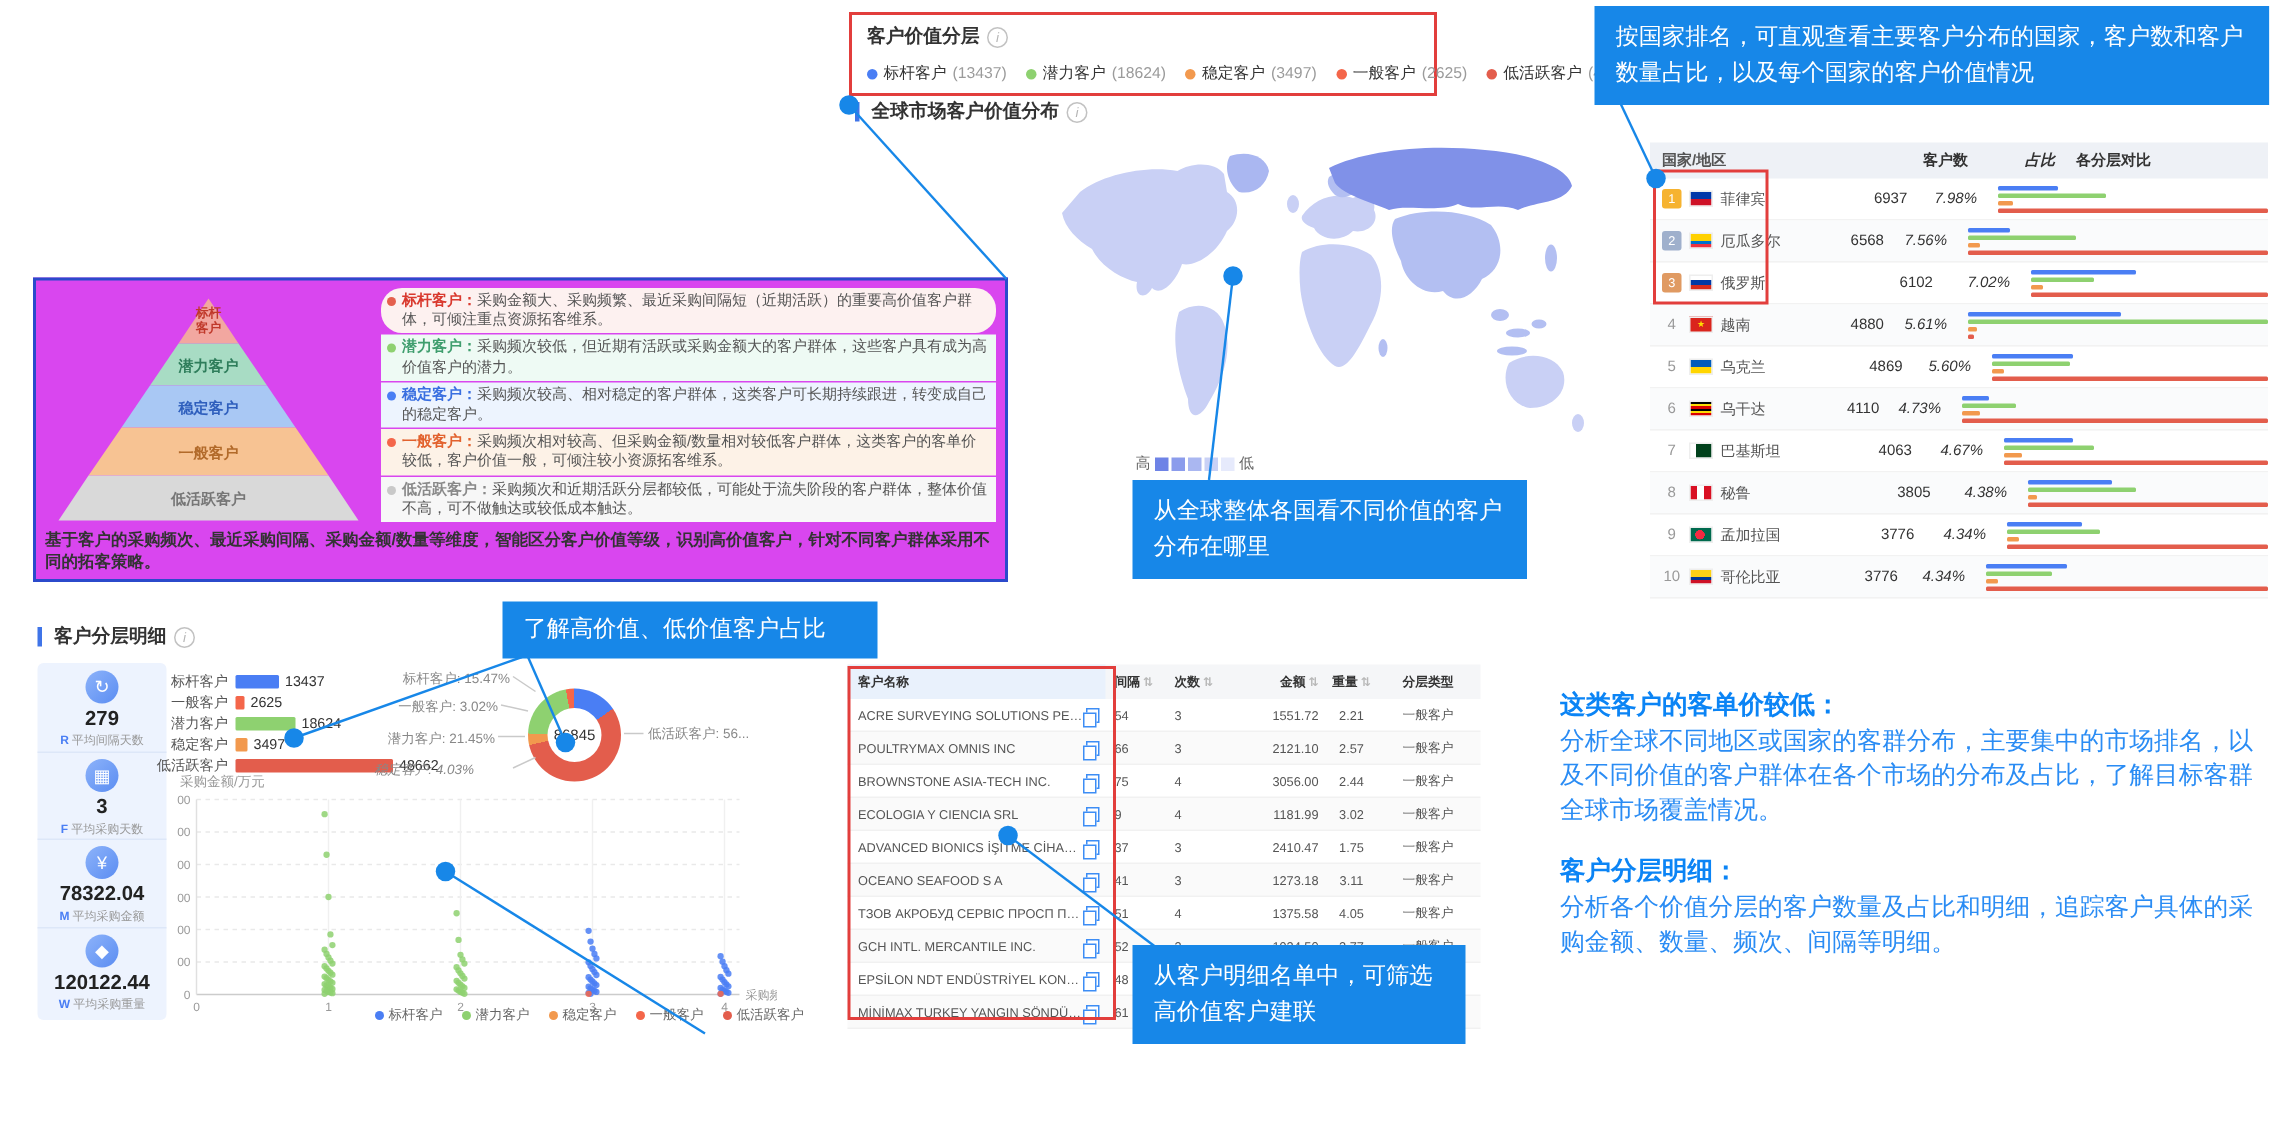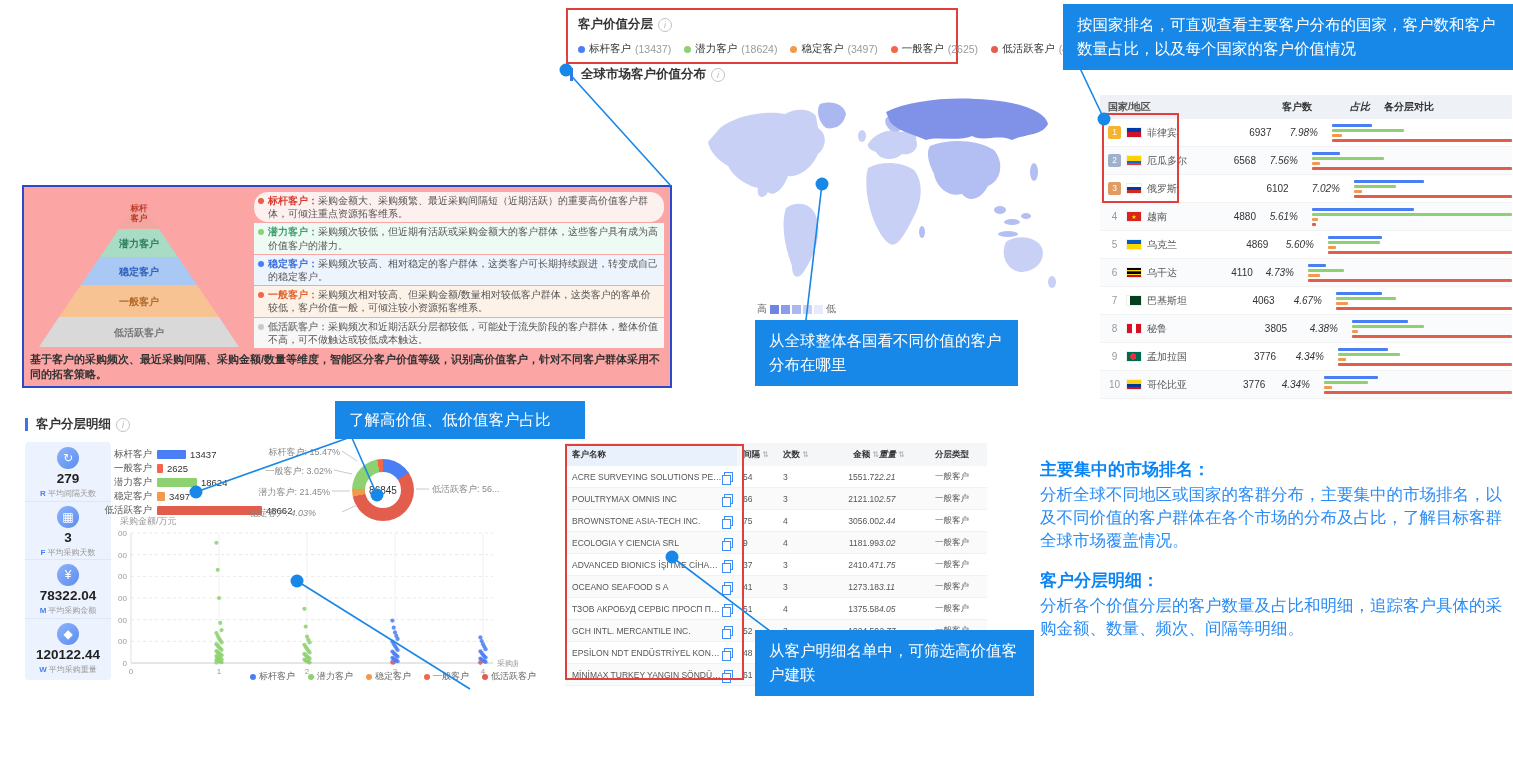--- a/index.html
+++ b/index.html
@@ -34,21 +34,21 @@
     text-align:center;flex:none;}
   .rank-num{width:13px;text-align:center;color:#999;flex:none;}
   .flag{width:16px;height:11px;flex:none;border:1px solid #eee;box-sizing:border-box;
     display:flex;align-items:center;justify-content:center;font-size:6px;color:#ffde00;}
   .mini-bars .mb{height:3px;margin:2px 0;border-radius:1px;}
   
   #map-legend{left:757px;top:302px;display:flex;align-items:center;gap:3px;font-size:10px;color:#666;z-index:10;}
   .ml-sq{width:9px;height:9px;}
   
   #pyramid-box{left:22px;top:185px;width:650px;height:203px;border:2px solid #2b4acb;
-    box-sizing:border-box;background:#fca5a5;z-index:10;padding-left:41px;}
+    box-sizing:border-box;background:#d946ef;z-index:10;padding-left:41px;}
   #pyramid-desc{position:absolute;left:230px;top:5px;width:410px;}
   .pd-row{display:flex;gap:4px;font-size:10px;line-height:1.32;color:#555;padding:2px 4px;margin-bottom:1px;}
   .pd-dot{width:6px;height:6px;border-radius:50%;margin-top:4px;flex:none;}
   .pd-name{font-weight:bold;white-space:nowrap;}
   #pyramid-footer{position:absolute;left:6px;right:6px;bottom:4px;font-size:11px;font-weight:bold;color:#333;}
   
   #detail-title{left:25px;top:416px;z-index:10;}
   #stats-panel{left:25px;top:442px;width:86px;height:238px;background:#edf3fe;border-radius:4px;
     z-index:10;display:flex;flex-direction:column;justify-content:space-around;align-items:center;padding:4px 0;box-sizing:border-box;}
   .stat{text-align:center;width:100%;}
@@ -78,21 +78,21 @@
   #customer-table{left:565px;top:443px;width:422px;z-index:10;font-size:8.5px;color:#555;}
   .ut-header{display:flex;height:23px;align-items:center;background:#f5f6f8;color:#333;font-weight:bold;}
   .ut-header .ut-c1{background:#e9f1fc;height:100%;display:flex;align-items:center;box-sizing:border-box;}
   .ut-row{display:flex;height:21px;align-items:center;border-bottom:1px solid #f1f1f1;}
   .ut-row.alt{background:#fafafa;}
   .ut-c1{width:172px;padding:0 4px 0 7px;display:flex;align-items:center;justify-content:space-between;box-sizing:border-box;}
   .ut-name{white-space:nowrap;overflow:hidden;text-overflow:ellipsis;width:150px;}
   .ut-c2{width:40px;padding-left:6px;box-sizing:border-box;}
   .ut-c3{width:44px;padding-left:6px;box-sizing:border-box;}
   .ut-c4{width:58px;text-align:right;box-sizing:border-box;}
-  .ut-c5{width:44px;text-align:left;box-sizing:border-box;font-style:italic;}
+  .ut-c5{width:44px;text-align:center;box-sizing:border-box;}
   .ut-c6{width:64px;padding-left:12px;box-sizing:border-box;}
   .sort-ic{color:#b8b8b8;font-size:8px;margin-left:2px;}
   .copy-icon{position:relative;width:7px;height:8px;border:1px solid #3d8df5;flex:none;display:inline-block;background:#fff;}
   .copy-icon::before{content:"";position:absolute;left:-3px;top:2px;width:7px;height:8px;border:1px solid #3d8df5;background:#fff;}
   
   #notes{left:1040px;top:458px;width:472px;z-index:10;}
   .note-title{color:#0b84f5;font-weight:bold;font-size:17px;margin-bottom:2px;}
   .note-body{color:#2a8cf4;font-size:16.5px;line-height:1.38;margin-bottom:18px;}
   
   #connectors{position:absolute;left:0;top:0;width:1513px;height:758px;z-index:45;pointer-events:none;}
@@ -701,24 +701,24 @@
         <div class="ut-c4"></div>
         <div class="ut-c5"></div>
         <div class="ut-c6"></div>
       </div>
     </div>
   <div class="redbox" style="left:565px;top:444px;width:175px;height:232px;"></div>
 
   <div class="callout" style="left:755px;top:320px;width:263px;">从全球整体各国看不同价值的客户分布在哪里</div>
   <div class="callout" style="left:1063px;top:4px;width:450px;">按国家排名，可直观查看主要客户分布的国家，客户数和客户数量占比，以及每个国家的客户价值情况</div>
   <div class="callout" style="left:335px;top:401px;width:250px;padding:7px 14px;">了解高价值、低价值客户占比</div>
-  <div class="callout" style="left:755px;top:630px;width:279px;">从客户明细名单中，可筛选高价值客户建联</div>
+  <div class="callout" style="left:755px;top:630px;width:222px;">从客户明细名单中，可筛选高价值客户建联</div>
 
   <div id="notes" class="abs">
-    <div class="note-title">主要集中的市场排名：</div>
+    <div class="note-title">这类客户的客单价较低：</div>
     <div class="note-body">分析全球不同地区或国家的客群分布，主要集中的市场排名，以及不同价值的客户群体在各个市场的分布及占比，了解目标客群全球市场覆盖情况。</div>
     <div class="note-title">客户分层明细：</div>
     <div class="note-body">分析各个价值分层的客户数量及占比和明细，追踪客户具体的采购金额、数量、频次、间隔等明细。</div>
   </div>
 
   <svg id="connectors">
     <g stroke="#1787e8" stroke-width="1.6" fill="none">
       <line x1="566" y1="70" x2="671" y2="186"></line>
       <line x1="1078" y1="64" x2="1104" y2="119"></line>
       <line x1="822" y1="184" x2="806" y2="320"></line>

